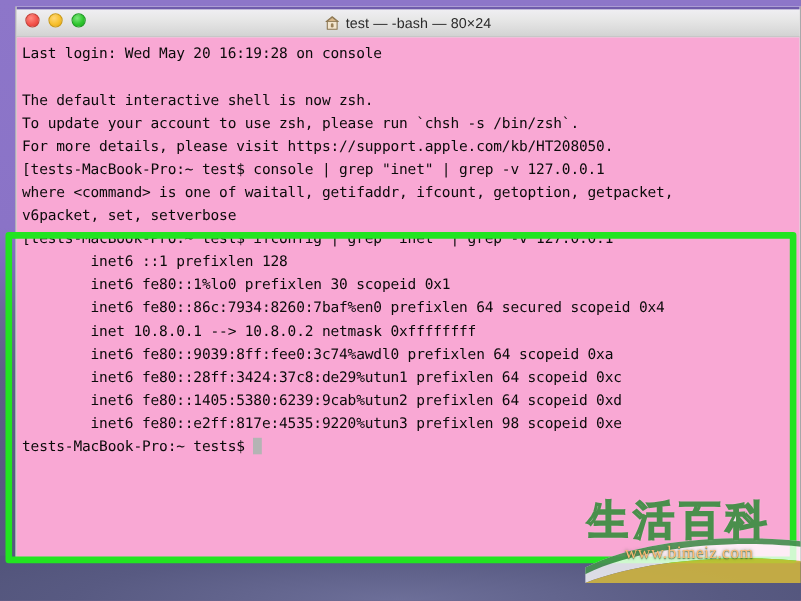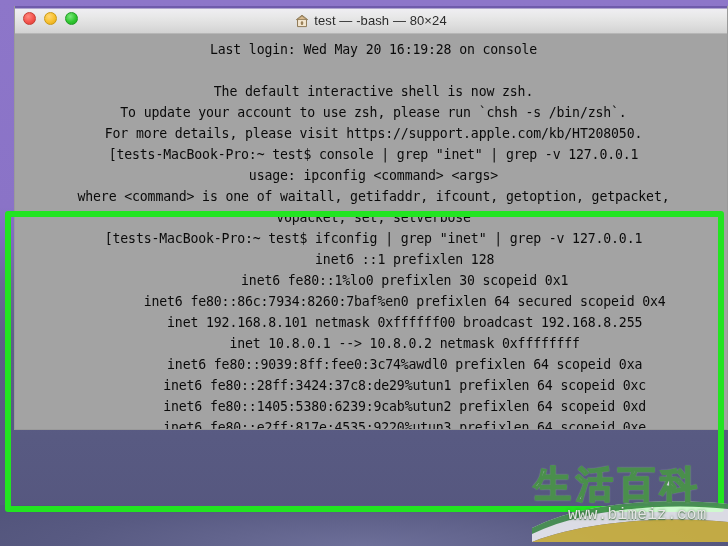--- a/index.html
+++ b/index.html
@@ -29,27 +29,26 @@
     width: 728px; height: 41px;
     background: radial-gradient(ellipse 420px 60px at 50% 100%, #6d6f99 0%, #585a82 70%, #53557c 100%);
   }
 
   
   #terminal-window {
     position: absolute;
     left: 14px;
     top: 6px;
     width: 714px;
-    height: 424px;
+    height: 505px;
     background: #ffffff;
     border: 1px solid #9a9a9a;
     border-top: none;
     box-sizing: border-box;
     overflow: hidden;
-    text-align: center;
   }
 
   
   #titlebar {
     position: relative;
     height: 27px;
     background: linear-gradient(180deg, #6f5bab 0%, #6f5bab 2px, #efeef2 3px, #e8e8e8 40%, #dcdcdc 75%, #d2d2d2 100%);
     border-bottom: 1px solid #b6b6b6;
     display: flex;
     align-items: center;
@@ -88,21 +87,21 @@
     font-family: "Liberation Sans", sans-serif;
     font-size: 13px;
     color: #2b2b2b;
     letter-spacing: 0.1px;
     white-space: nowrap;
   }
 
   
   #terminal-body {
     position: relative;
-    background: #a3a3a3;
+    background: #f9a8d4;
     height: 477px;
     padding: 5px 0 0 0;
     box-sizing: border-box;
   }
   .term-line {
     font-family: "DejaVu Sans Mono", monospace;
     font-size: 13.2px;
     line-height: 21px;
     color: #0a0a0a;
     white-space: pre;
@@ -132,21 +131,21 @@
     border-radius: 3px;
     box-sizing: border-box;
     pointer-events: none;
     z-index: 30;
   }
 
   
   #watermark {
     position: absolute;
     right: 0;
-    bottom: 4px;
+    bottom: 16px;
     width: 196px;
     height: 92px;
     z-index: 40;
     pointer-events: none;
   }
   #wm-cn {
     position: absolute;
     left: 2px;
     top: 10px;
     font-family: "DejaVu Sans", sans-serif;
@@ -155,23 +154,23 @@
     color: rgba(255,255,255,0.0);
     -webkit-text-stroke: 1.6px #4a8f4c;
     text-shadow: 0 0 2px rgba(255,255,255,0.7);
     white-space: nowrap;
     font-weight: 700;
   }
   #wm-url {
     position: absolute;
     left: 36px;
     top: 56px;
-    font-family: Liberation Mono, monospace;
+    font-family: Liberation Serif, serif;
     font-size: 16px;
-    color: #e5e5e5;
+    color: #fdba74;
     text-shadow: 0 1px 1px rgba(60,110,60,0.85), 0 0 3px rgba(40,90,40,0.6);
     letter-spacing: 0.3px;
     white-space: nowrap;
   }
   #wm-swoosh {
     position: absolute;
     left: 0;
     bottom: 0;
     width: 196px;
     height: 44px;
@@ -203,33 +202,31 @@
     </div>
   </div>
 
   <div id="terminal-body">
     <div class="term-line">Last login: Wed May 20 16:19:28 on console</div>
     <div class="term-line blank"></div>
     <div class="term-line">The default interactive shell is now zsh.</div>
     <div class="term-line">To update your account to use zsh, please run `chsh -s /bin/zsh`.</div>
     <div class="term-line">For more details, please visit https://support.apple.com/kb/HT208050.</div>
     <div class="term-line">[tests-MacBook-Pro:~ test$ console | grep "inet" | grep -v 127.0.0.1</div>
-    <div class="term-line">usage: ipconfig &lt;command&gt; &lt;args&gt;</div>
     <div class="term-line">where &lt;command&gt; is one of waitall, getifaddr, ifcount, getoption, getpacket,</div>
     <div class="term-line">v6packet, set, setverbose</div>
     <div class="term-line">[tests-MacBook-Pro:~ test$ ifconfig | grep "inet" | grep -v 127.0.0.1</div>
     <div class="term-line">        inet6 ::1 prefixlen 128</div>
     <div class="term-line">        inet6 fe80::1%lo0 prefixlen 30 scopeid 0x1</div>
     <div class="term-line">        inet6 fe80::86c:7934:8260:7baf%en0 prefixlen 64 secured scopeid 0x4</div>
-    <div class="term-line">        inet 192.168.8.101 netmask 0xffffff00 broadcast 192.168.8.255</div>
     <div class="term-line">        inet 10.8.0.1 --&gt; 10.8.0.2 netmask 0xffffffff</div>
     <div class="term-line">        inet6 fe80::9039:8ff:fee0:3c74%awdl0 prefixlen 64 scopeid 0xa</div>
     <div class="term-line">        inet6 fe80::28ff:3424:37c8:de29%utun1 prefixlen 64 scopeid 0xc</div>
     <div class="term-line">        inet6 fe80::1405:5380:6239:9cab%utun2 prefixlen 64 scopeid 0xd</div>
-    <div class="term-line">        inet6 fe80::e2ff:817e:4535:9220%utun3 prefixlen 64 scopeid 0xe</div>
+    <div class="term-line">        inet6 fe80::e2ff:817e:4535:9220%utun3 prefixlen 98 scopeid 0xe</div>
     <div class="term-line"><span>tests-MacBook-Pro:~ tests$ </span><span class="cursor-block"></span></div>
   </div>
 
 </div>
 
 <div id="green-highlight"></div>
 
 <div id="watermark">
   <svg id="wm-swoosh" viewBox="0 0 196 44" preserveAspectRatio="none">
     <path d="M0 30 C55 2, 140 0, 196 6 L196 24 C140 18, 55 22, 0 44 Z" fill="#ffffff" opacity="0.85"></path>

